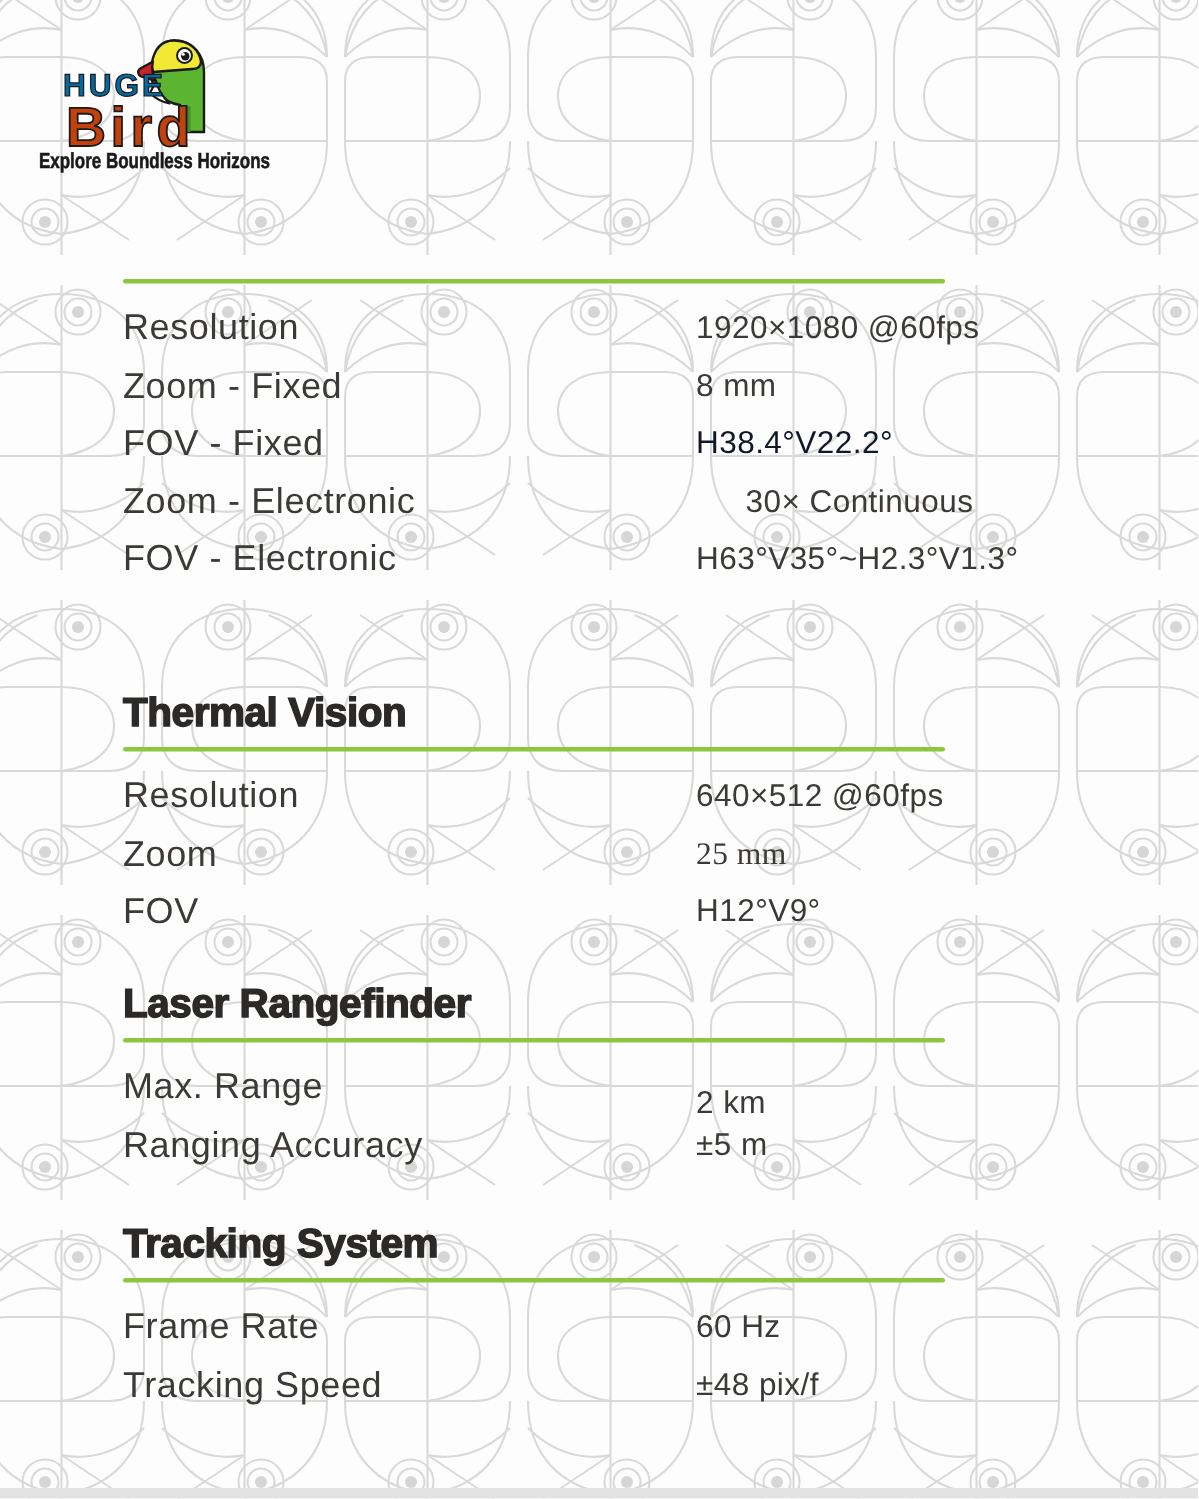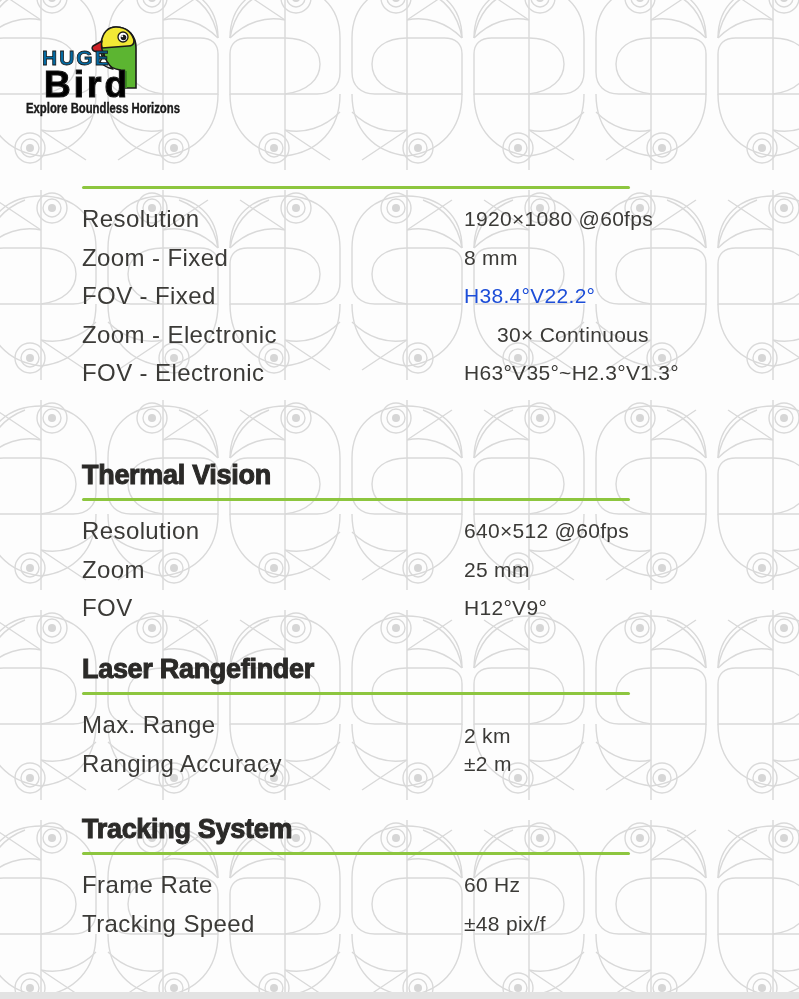--- a/index.html
+++ b/index.html
@@ -24,21 +24,21 @@
   .logo {
     position:absolute; left:26px; top:10px; width:150px; height:110px; z-index:2;
   }
   .brand-top {
     position:absolute; left:16px; top:36px;
     font-size:21px; font-weight:700; color:#0369a1;
     letter-spacing:2px; -webkit-text-stroke:0.8px #1a1a1a;
   }
   .brand-bottom {
     position:absolute; left:18px; top:54px;
-    font-size:37px; font-weight:700; color:#000000;
+    font-size:37px; font-weight:700; color:#c2410c;
     letter-spacing:3px; -webkit-text-stroke:1.2px #1a1a1a;
   }
   .bird-icon {
     position:absolute; left:64px; top:14px; width:52px; height:66px;
   }
   .tagline {
     position:absolute; left:0px; top:90px;
     font-size:14.5px; font-weight:700; color:#1a1a1a;
     white-space:nowrap;
     transform:scaleX(0.78); transform-origin:left center;
@@ -139,21 +139,21 @@
     <div class="spec-row">
       <div class="spec-label" style="color: rgb(59, 58, 55);">Resolution</div>
       <div class="spec-value" style="color: rgb(59, 58, 55);">1920×1080 @60fps</div>
     </div>
     <div class="spec-row">
       <div class="spec-label" style="color: rgb(59, 58, 55);">Zoom - Fixed</div>
       <div class="spec-value" style="color: rgb(59, 58, 55);">8 mm</div>
     </div>
     <div class="spec-row">
       <div class="spec-label" style="color: rgb(59, 58, 55);">FOV - Fixed</div>
-      <div class="spec-value" style="color: #1d4ed8;">H38.4°V22.2°</div>
+      <div class="spec-value" style="color: #0f172a;">H38.4°V22.2°</div>
     </div>
     <div class="spec-row">
       <div class="spec-label" style="color: rgb(59, 58, 55);">Zoom - Electronic</div>
       <div class="spec-value" style="color: rgb(59, 58, 55); margin-left: 33px;">30× Continuous</div>
     </div>
     <div class="spec-row">
       <div class="spec-label" style="color: rgb(59, 58, 55);">FOV - Electronic</div>
       <div class="spec-value" style="color: rgb(59, 58, 55);">H63°V35°~H2.3°V1.3°</div>
     </div>
   </div>
@@ -162,40 +162,40 @@
 <div class="section s1">
   <div class="section-title" style="color: rgb(43, 42, 40);">Thermal Vision</div>
   <div class="section-line accent" style="background: rgb(141, 198, 63);"></div>
   <div class="rows">
     <div class="spec-row">
       <div class="spec-label" style="color: rgb(59, 58, 55);">Resolution</div>
       <div class="spec-value" style="color: rgb(59, 58, 55);">640×512 @60fps</div>
     </div>
     <div class="spec-row">
       <div class="spec-label" style="color: rgb(59, 58, 55);">Zoom</div>
-      <div class="spec-value" style="color: rgb(59, 58, 55);">25 mm</div>
+      <div class="spec-value" style="color: rgb(59, 58, 55); font-family: Liberation Serif, serif;">25 mm</div>
     </div>
     <div class="spec-row">
       <div class="spec-label" style="color: rgb(59, 58, 55);">FOV</div>
       <div class="spec-value" style="color: rgb(59, 58, 55);">H12°V9°</div>
     </div>
   </div>
 </div>
 
 <div class="section s2">
   <div class="section-title" style="color: rgb(43, 42, 40);">Laser Rangefinder</div>
   <div class="section-line accent" style="background: rgb(141, 198, 63);"></div>
   <div class="rows">
     <div class="spec-row">
       <div class="spec-label" style="color: rgb(59, 58, 55);">Max. Range</div>
       <div class="spec-value" style="color: rgb(59, 58, 55); margin-top: 21px;">2 km</div>
     </div>
     <div class="spec-row">
       <div class="spec-label" style="color: rgb(59, 58, 55);">Ranging Accuracy</div>
-      <div class="spec-value" style="color: rgb(59, 58, 55);">±2 m</div>
+      <div class="spec-value" style="color: rgb(59, 58, 55);">±5 m</div>
     </div>
   </div>
 </div>
 
 <div class="section s3">
   <div class="section-title" style="color: rgb(43, 42, 40);">Tracking System</div>
   <div class="section-line accent" style="background: rgb(141, 198, 63);"></div>
   <div class="rows">
     <div class="spec-row">
       <div class="spec-label" style="color: rgb(59, 58, 55);">Frame Rate</div>

